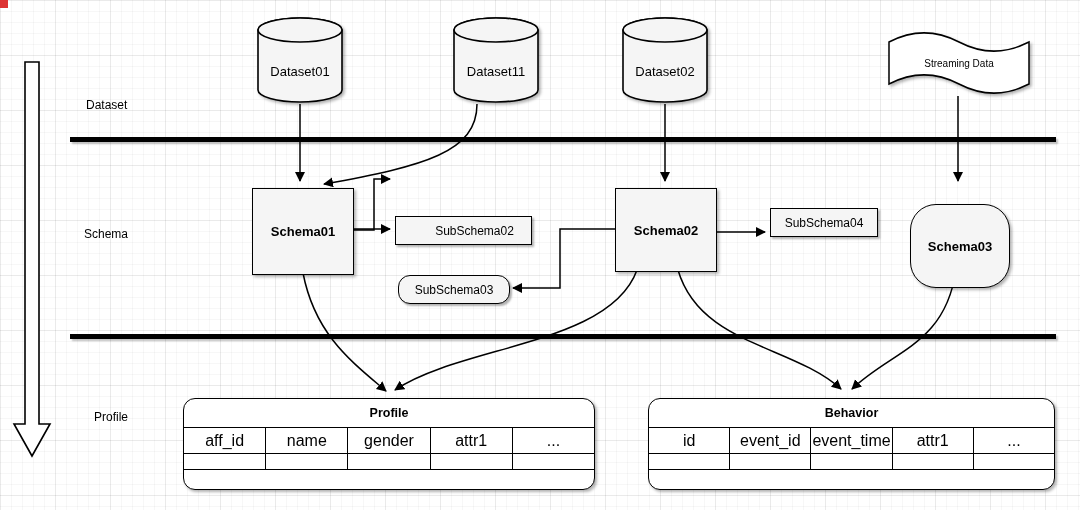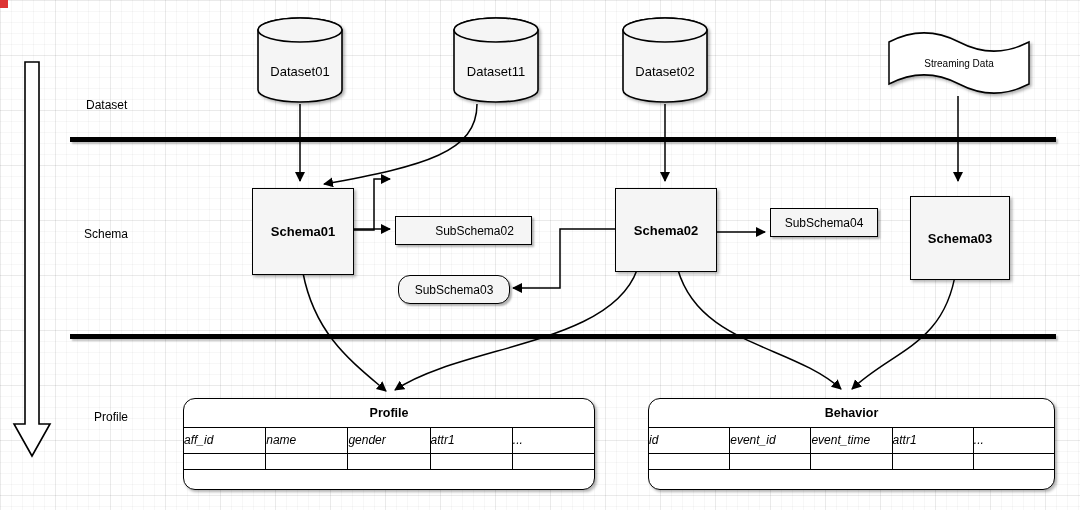--- a/index.html
+++ b/index.html
@@ -41,21 +41,21 @@
     box-shadow:2px 2px 3px rgba(0,0,0,0.3);z-index:3;font-weight:bold;}
   .subschema-box{position:absolute;background:#f5f5f5;border:1.3px solid #000;
     display:flex;align-items:center;justify-content:center;font-size:12px;
     box-shadow:2px 2px 2px rgba(0,0,0,0.3);z-index:3;}
 
   .table-shape{position:absolute;background:#fff;border:1.6px solid #000;border-radius:12px;
     box-shadow:2px 2px 3px rgba(0,0,0,0.3);z-index:3;overflow:hidden;}
   .tbl-title{height:28px;line-height:28px;text-align:center;font-weight:bold;font-size:12.5px;
     border-bottom:1.3px solid #000;}
   .tbl-row{display:flex;border-bottom:1.3px solid #000;}
-  .tbl-cell{flex:1;font-size:12px;border-right:1.3px solid #000;overflow:hidden;font-style:italic;}
+  .tbl-cell{flex:1;text-align:center;font-size:16px;border-right:1.3px solid #000;overflow:hidden;}
   .tbl-cell:last-child{border-right:none;}
   .tbl-header .tbl-cell{height:25px;line-height:25px;}
   .tbl-empty .tbl-cell{height:15px;}
 </style>
 </head>
 <body>
 
 <div class="canvas">
 
   <div class="corner-marker"></div>
@@ -125,21 +125,21 @@
     </svg>
     <span class="tape-label">Streaming Data</span>
   </div>
 
   <div class="schema-box" style="left:252px;top:188px;width:100px;height:85px;">
     <span>Schema01</span>
   </div>
   <div class="schema-box" style="left:615px;top:188px;width:100px;height:82px;">
     <span>Schema02</span>
   </div>
-  <div class="schema-box" style="left:910px;top:196px;width:98px;height:82px;">
+  <div class="schema-box" style="left:910px;top:204px;width:98px;height:82px;border-radius:26px;">
     <span>Schema03</span>
   </div>
 
   <div class="subschema-box" style="left:395px;top:216px;width:113px;height:27px;padding-left:22px;">
     <span>SubSchema02</span>
   </div>
   <div class="subschema-box" style="left:398px;top:275px;width:110px;height:27px;border-radius:12px;">
     <span>SubSchema03</span>
   </div>
   <div class="subschema-box" style="left:770px;top:208px;width:106px;height:27px;">

